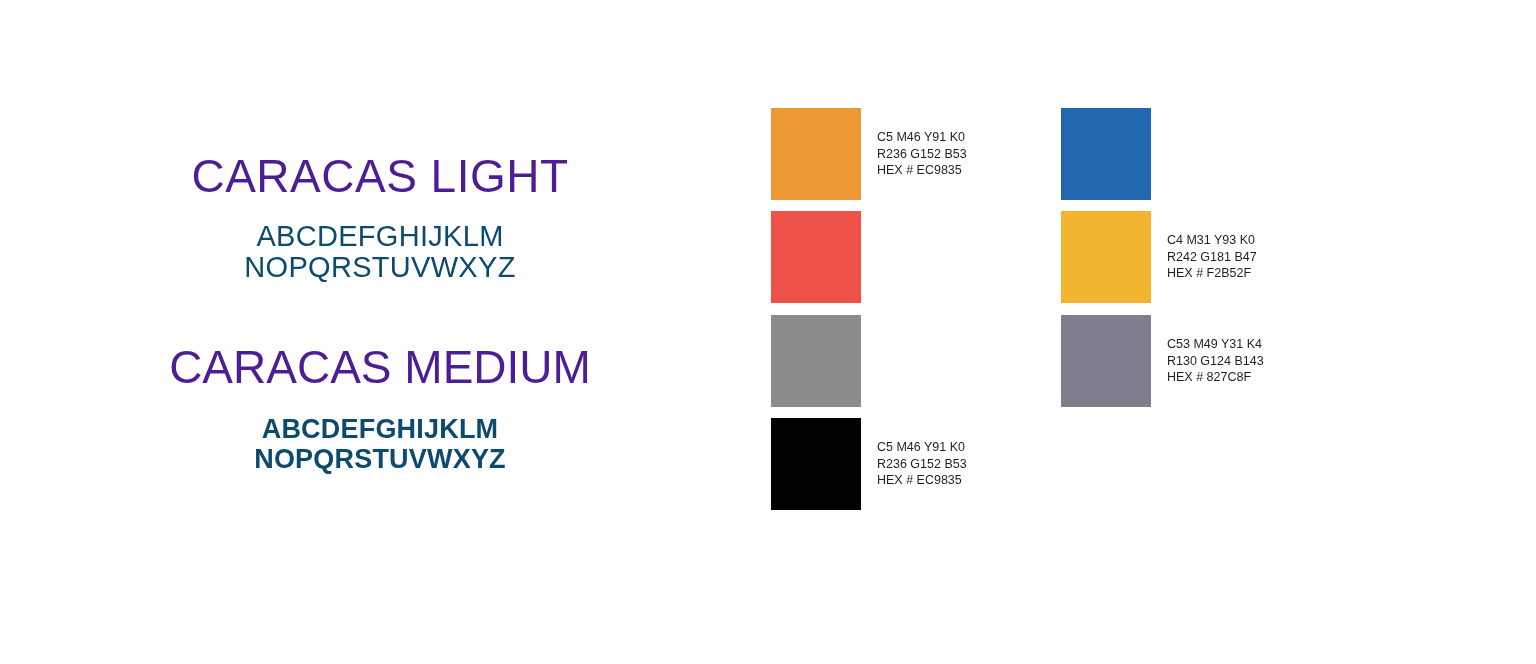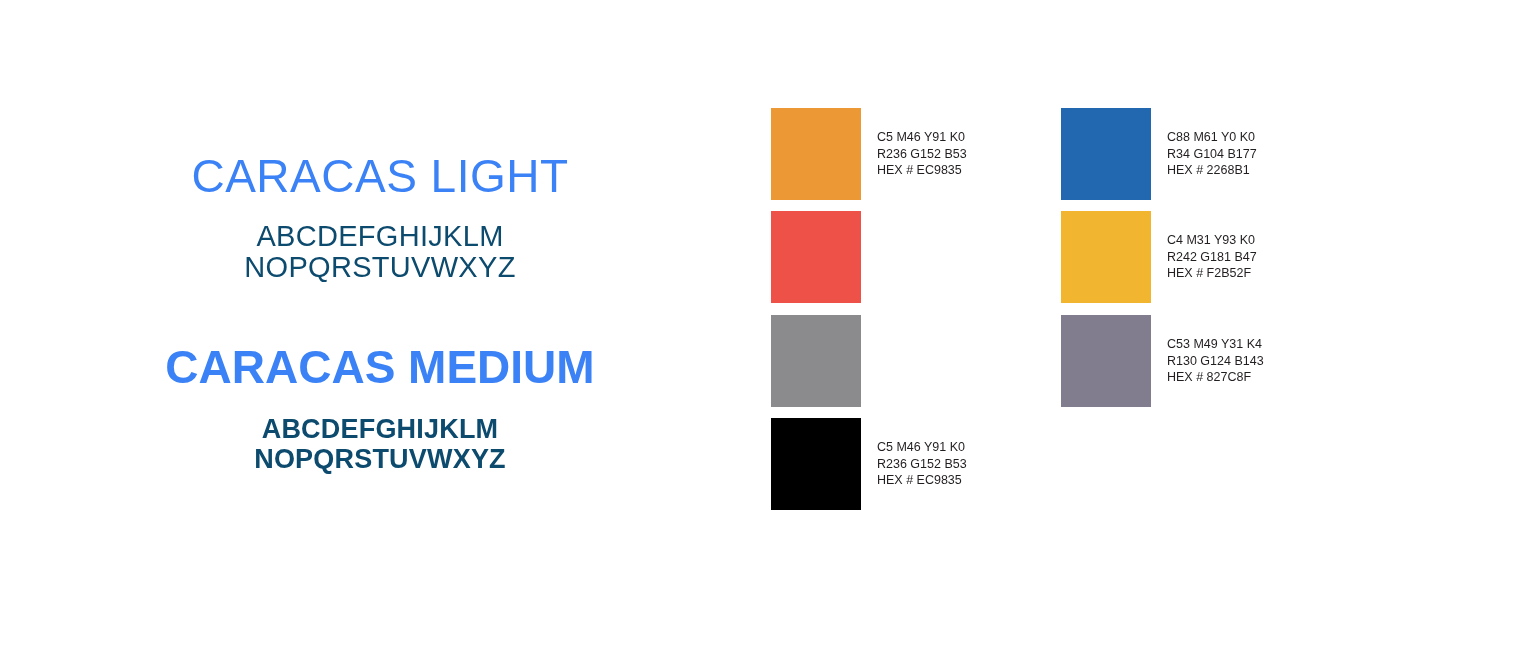--- a/index.html
+++ b/index.html
@@ -34,30 +34,30 @@
     text-align: center;
   }
   #specimen-light  { top: 148px; }
   #specimen-medium { top: 339px; }
 
   .specimen-title {
     display: block;
     font-family: "Liberation Sans", sans-serif;
     letter-spacing: 0.5px;
     white-space: nowrap;
-    color: #3b82f6;
+    color: #4c1d95;
   }
   .specimen-title.light {
     font-size: 46px;
     font-weight: 300;
     line-height: 56px;
   }
   .specimen-title.medium {
     font-size: 46px;
-    font-weight: 700;
+    font-weight: 400;
     line-height: 56px;
     letter-spacing: 0px;
   }
 
   .specimen-alphabet {
     display: block;
     font-family: "Liberation Sans", sans-serif;
     white-space: nowrap;
     color: #0c4a6e;
   }
@@ -167,25 +167,20 @@
         <span>HEX # EC9835</span>
       </div>
     </div>
 
   </div>
 
   <div class="palette-column" id="palette-column-right">
 
     <div class="swatch-entry" data-row="0">
       <div class="swatch-chip" style="background-color: rgb(34, 104, 177);"></div>
-      <div class="swatch-values">
-        <span>C88 M61 Y0 K0</span>
-        <span>R34 G104 B177</span>
-        <span>HEX # 2268B1</span>
-      </div>
     </div>
 
     <div class="swatch-entry" data-row="1">
       <div class="swatch-chip" style="background-color: rgb(242, 181, 47);"></div>
       <div class="swatch-values">
         <span>C4 M31 Y93 K0</span>
         <span>R242 G181 B47</span>
         <span>HEX # F2B52F</span>
       </div>
     </div>

